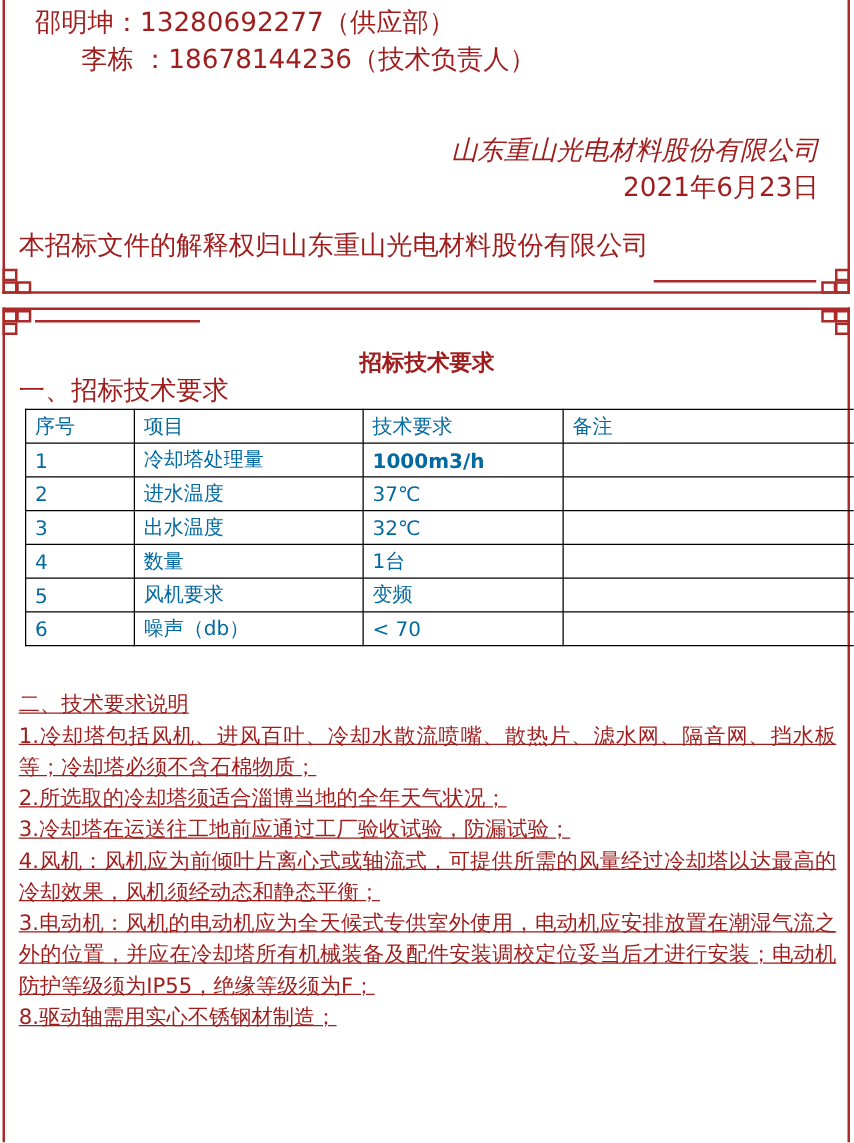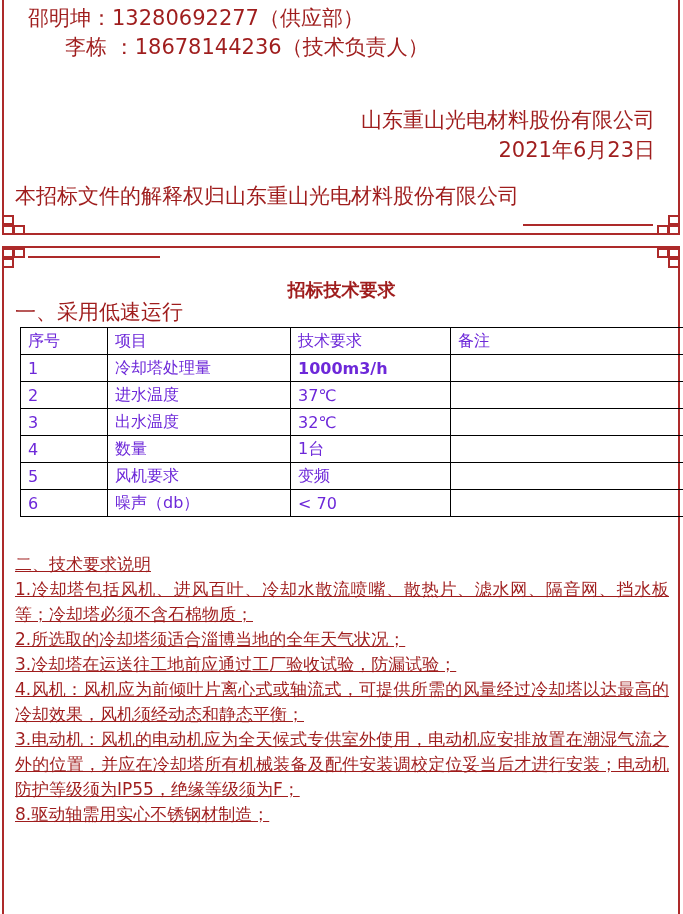--- a/index.html
+++ b/index.html
@@ -10,21 +10,21 @@
   }
   
   .rline{position:absolute;background:#AD2A2A;}
   .sq{position:absolute;width:12px;height:10px;border:2px solid #AD2A2A;box-sizing:border-box;background:transparent;}
   
   .txt{position:absolute;font-size:21px;line-height:20px;white-space:nowrap;}
   .right{text-align:right;}
   .title{position:absolute;left:0;width:683px;text-align:center;font-size:18px;font-weight:bold;}
   
   table.spec{position:absolute;left:20px;top:327px;border-collapse:collapse;table-layout:fixed;width:643px;}
-  table.spec td{border:1px solid #000;height:26px;padding:0 0 0 7px;font-size:16px;color:#6d28d9;vertical-align:middle;overflow:hidden;white-space:nowrap;}
+  table.spec td{border:1px solid #000;height:26px;padding:0 0 0 7px;font-size:16px;color:#0369a1;vertical-align:middle;overflow:hidden;white-space:nowrap;}
   td.c0{width:79px;} td.c1{width:175px;} td.c2{width:152px;} td.c3{width:237px;}
   .bold{font-weight:bold;}
   
   .notes{position:absolute;left:15px;top:552px;width:654px;font-size:17px;line-height:25px;text-decoration:underline;}
   .notes p{margin:0;text-align:justify;text-justify:inter-ideograph;}
   .notes .h{text-align:left;}
 </style>
 </head>
 <body>
 
@@ -44,21 +44,21 @@
     <div class="sq" style="left:668px;top:215px;"></div>
     <div class="sq" style="left:668px;top:225px;"></div>
     <div class="sq" style="left:657px;top:225px;"></div>
   </div>
 
   <div class="rline" style="left:523px;top:224px;width:130px;height:2px;"></div>
 
   <div class="txt" style="left:28px;top:8px;">邵明坤：13280692277（供应部）</div>
   <div class="txt" style="left:33px;top:37px;margin-left:32px;">李栋 ：18678144236（技术负责人）</div>
 
-  <div class="txt right" style="right:28px;top:110px;">山东重山光电材料股份有限公司</div>
+  <div class="txt right" style="right:28px;top:110px;font-style:italic;">山东重山光电材料股份有限公司</div>
   <div class="txt right" style="right:28px;top:140px;">2021年6月23日</div>
 
   <div class="txt" style="left:15px;top:186px;">本招标文件的解释权归山东重山光电材料股份有限公司</div>
 </div>
 
 <div>
 
   <div class="rline" style="left:2px;top:246px;width:678px;height:2px;"></div>
   <div class="rline" style="left:2px;top:246px;width:2px;height:668px;"></div>
   <div class="rline" style="left:678px;top:246px;width:2px;height:668px;"></div>
@@ -72,21 +72,21 @@
   <div>
     <div class="sq" style="left:668px;top:248px;"></div>
     <div class="sq" style="left:657px;top:248px;"></div>
     <div class="sq" style="left:668px;top:258px;"></div>
   </div>
 
   <div class="rline" style="left:28px;top:256px;width:132px;height:2px;"></div>
 
   <div class="title" style="top:278px;">招标技术要求</div>
 
-  <div class="txt" style="left:15px;top:302px;">一、采用低速运行</div>
+  <div class="txt" style="left:15px;top:302px;">一、招标技术要求</div>
 
   <table class="spec">
     <tbody>
       <tr>
         <td class="c0">序号</td>
         <td class="c1">项目</td>
         <td class="c2">技术要求</td>
         <td class="c3">备注</td>
       </tr>
       <tr>

